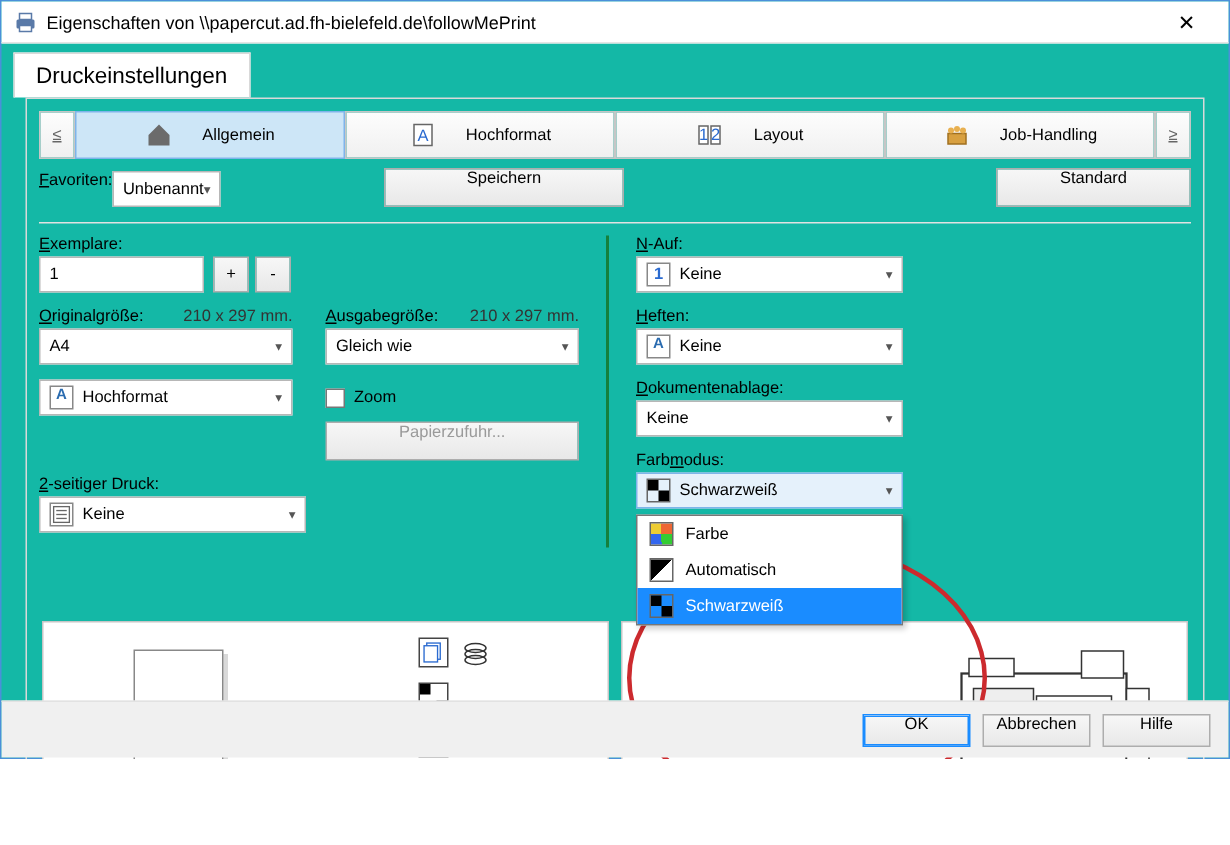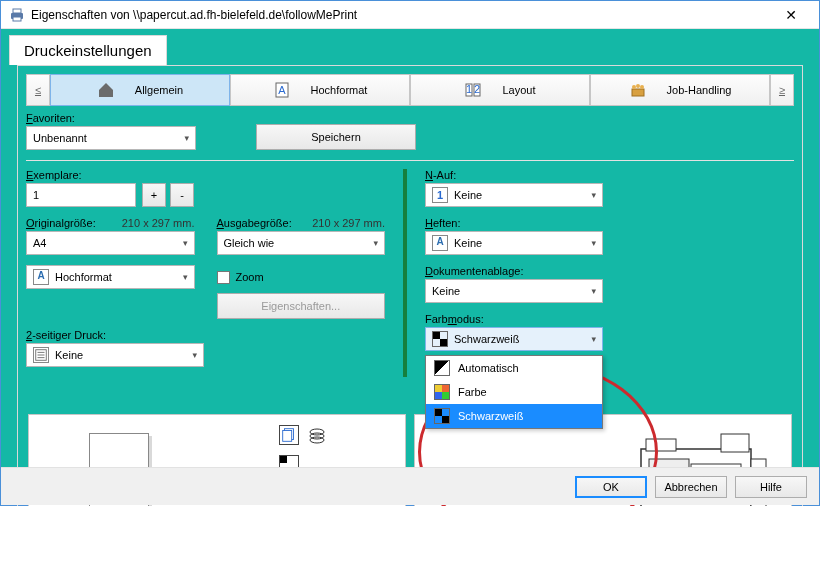--- a/index.html
+++ b/index.html
@@ -14,31 +14,31 @@
 .tab { border: 1px solid #d9d9d9; border-bottom: none; padding: 6px 14px; background: #fff; cursor: pointer; font-size: 15px; }
 .tab.active { background: #fff; }
 .content { border: 1px solid #d9d9d9; margin: 0 8px 6px; padding: 8px; height: 478px; position: relative; }
 .navtabs { display: flex; gap: 0; margin-bottom: 6px; }
 .navtab { display: flex; align-items: center; justify-content: center; border: 1px solid #c6c6c6; height: 32px; cursor: pointer; background: linear-gradient(#fdfdfd,#f0f0f0); }
 .navtab.arrow { width: 24px; color: #666; text-decoration: underline; }
 .navtab.main { flex: 1; gap: 20px; }
 .navtab.active { background: #cde6f7; border-color: #7eb4ea; }
 .navtab .tabicon { width: 18px; height: 18px; }
 .row-fav { display: flex; align-items: flex-end; gap: 10px; margin-top: 4px; }
-.col-label { display: flex; flex-direction: column; }
+.col-label { display: flex; }
 .label { font-size: 11px; margin-bottom: 2px; }
 .label u { text-decoration: underline; }
 .select, .textinput { border: 1px solid #b7b7b7; height: 24px; padding: 0 6px; background: #fff; display: flex; align-items: center; justify-content: space-between; }
 .select .caret { color: #555; font-size: 9px; }
-.btn { border: 1px solid #adadad; height: 26px; background: linear-gradient(#f7f7f7,#e8e8e8); display: flex; align-items: center; justify-content: center; cursor: pointer; padding: 0 14px; }
+.btn { border: 1px solid #adadad; height: 26px; background: linear-gradient(#f7f7f7,#e8e8e8); display: flex; align-items: flex-start; justify-content: center; cursor: pointer; padding: 0 14px; }
 .btn-disabled { color: #9a9a9a; }
 .divider { border-top: 1px solid #e2e2e2; margin: 10px 0 8px; }
 .columns { display: flex; gap: 0; }
 .col { flex: 1; padding-right: 10px; }
-.col.left { border-right: 4px solid #15803d; padding-right: 18px; }
+.col.left { border-right: 2px solid #15803d; padding-right: 18px; }
 .col.right { padding-left: 18px; }
 .form-row { margin-bottom: 10px; }
 .multi-row { display: flex; gap: 0; align-items: flex-end; }
 .spin-btns { display: flex; gap: 4px; margin-left: 6px; }
 .spin { width: 24px; height: 24px; border: 1px solid #adadad; background: linear-gradient(#f7f7f7,#e8e8e8); display: flex; align-items: center; justify-content: center; cursor: pointer; }
 .small-right { margin-left: auto; color: #333; font-size: 11px; }
 .two-col-header { display: flex; justify-content: space-between; align-items: baseline; }
 .cb-row { display: flex; align-items: center; gap: 6px; height: 24px; }
 .cb { width: 13px; height: 13px; border: 1px solid #777; background: #fff; }
 .preview-panels { display: flex; gap: 8px; position: absolute; bottom: 10px; left: 10px; right: 10px; }
@@ -139,20 +139,23 @@
           <div class="select">
             <span>Unbenannt</span>
             <span class="caret">▾</span>
           </div>
         </div>
         <div style="width:40px"></div>
         <div class="btn" style="width:160px">
             <span>Speichern</span>
           </div>
         <div style="flex:1"></div>
+        <div class="btn" style="width:130px">
+            <span>Standard</span>
+          </div>
       </div>
 
       <div class="divider"></div>
 
       <div class="columns">
         <div class="col left">
           <div class="form-row">
             <div class="label"><u>E</u>xemplare:</div>
             <div class="multi-row">
               <div class="textinput" style="width:110px">
@@ -197,21 +200,21 @@
                   </span>
                 <span class="caret">▾</span>
               </div>
             </div>
             <div style="flex:1">
               <div class="cb-row">
                   <span class="cb"></span>
                   <span>Zoom</span>
                 </div>
               <div class="btn btn-disabled" style="width:100%; margin-top:4px">
-                  <span>Eigenschaften...</span>
+                  <span>Papierzufuhr...</span>
                 </div>
             </div>
           </div>
 
           <div class="form-row" style="width:178px">
             <div class="label"><u>2</u>-seitiger Druck:</div>
             <div class="select">
               <span class="select-with-icon">
                   <span class="icon-box">
                     <svg viewBox="0 0 16 16">
@@ -262,26 +265,26 @@
             <div class="label">Farb<u>m</u>odus:</div>
             <div class="select" style="background:#e5f1fb; border-color:#7eb4ea">
               <span class="select-with-icon">
                   <span class="dd-icon colormode-icon"></span>
                   <span>Schwarzweiß</span>
                 </span>
               <span class="caret">▾</span>
             </div>
             <div class="dropdown-open" style="top:42px; left:0; width:178px">
               <div class="dd-item">
+                  <span class="dd-icon farbe-icon"></span>
+                  <span>Farbe</span>
+                </div>
+              <div class="dd-item">
                   <span class="dd-icon auto-icon"></span>
                   <span>Automatisch</span>
-                </div>
-              <div class="dd-item">
-                  <span class="dd-icon farbe-icon"></span>
-                  <span>Farbe</span>
                 </div>
               <div class="dd-item sel">
                   <span class="dd-icon colormode-icon"></span>
                   <span>Schwarzweiß</span>
                 </div>
             </div>
           </div>
         </div>
       </div>
 

